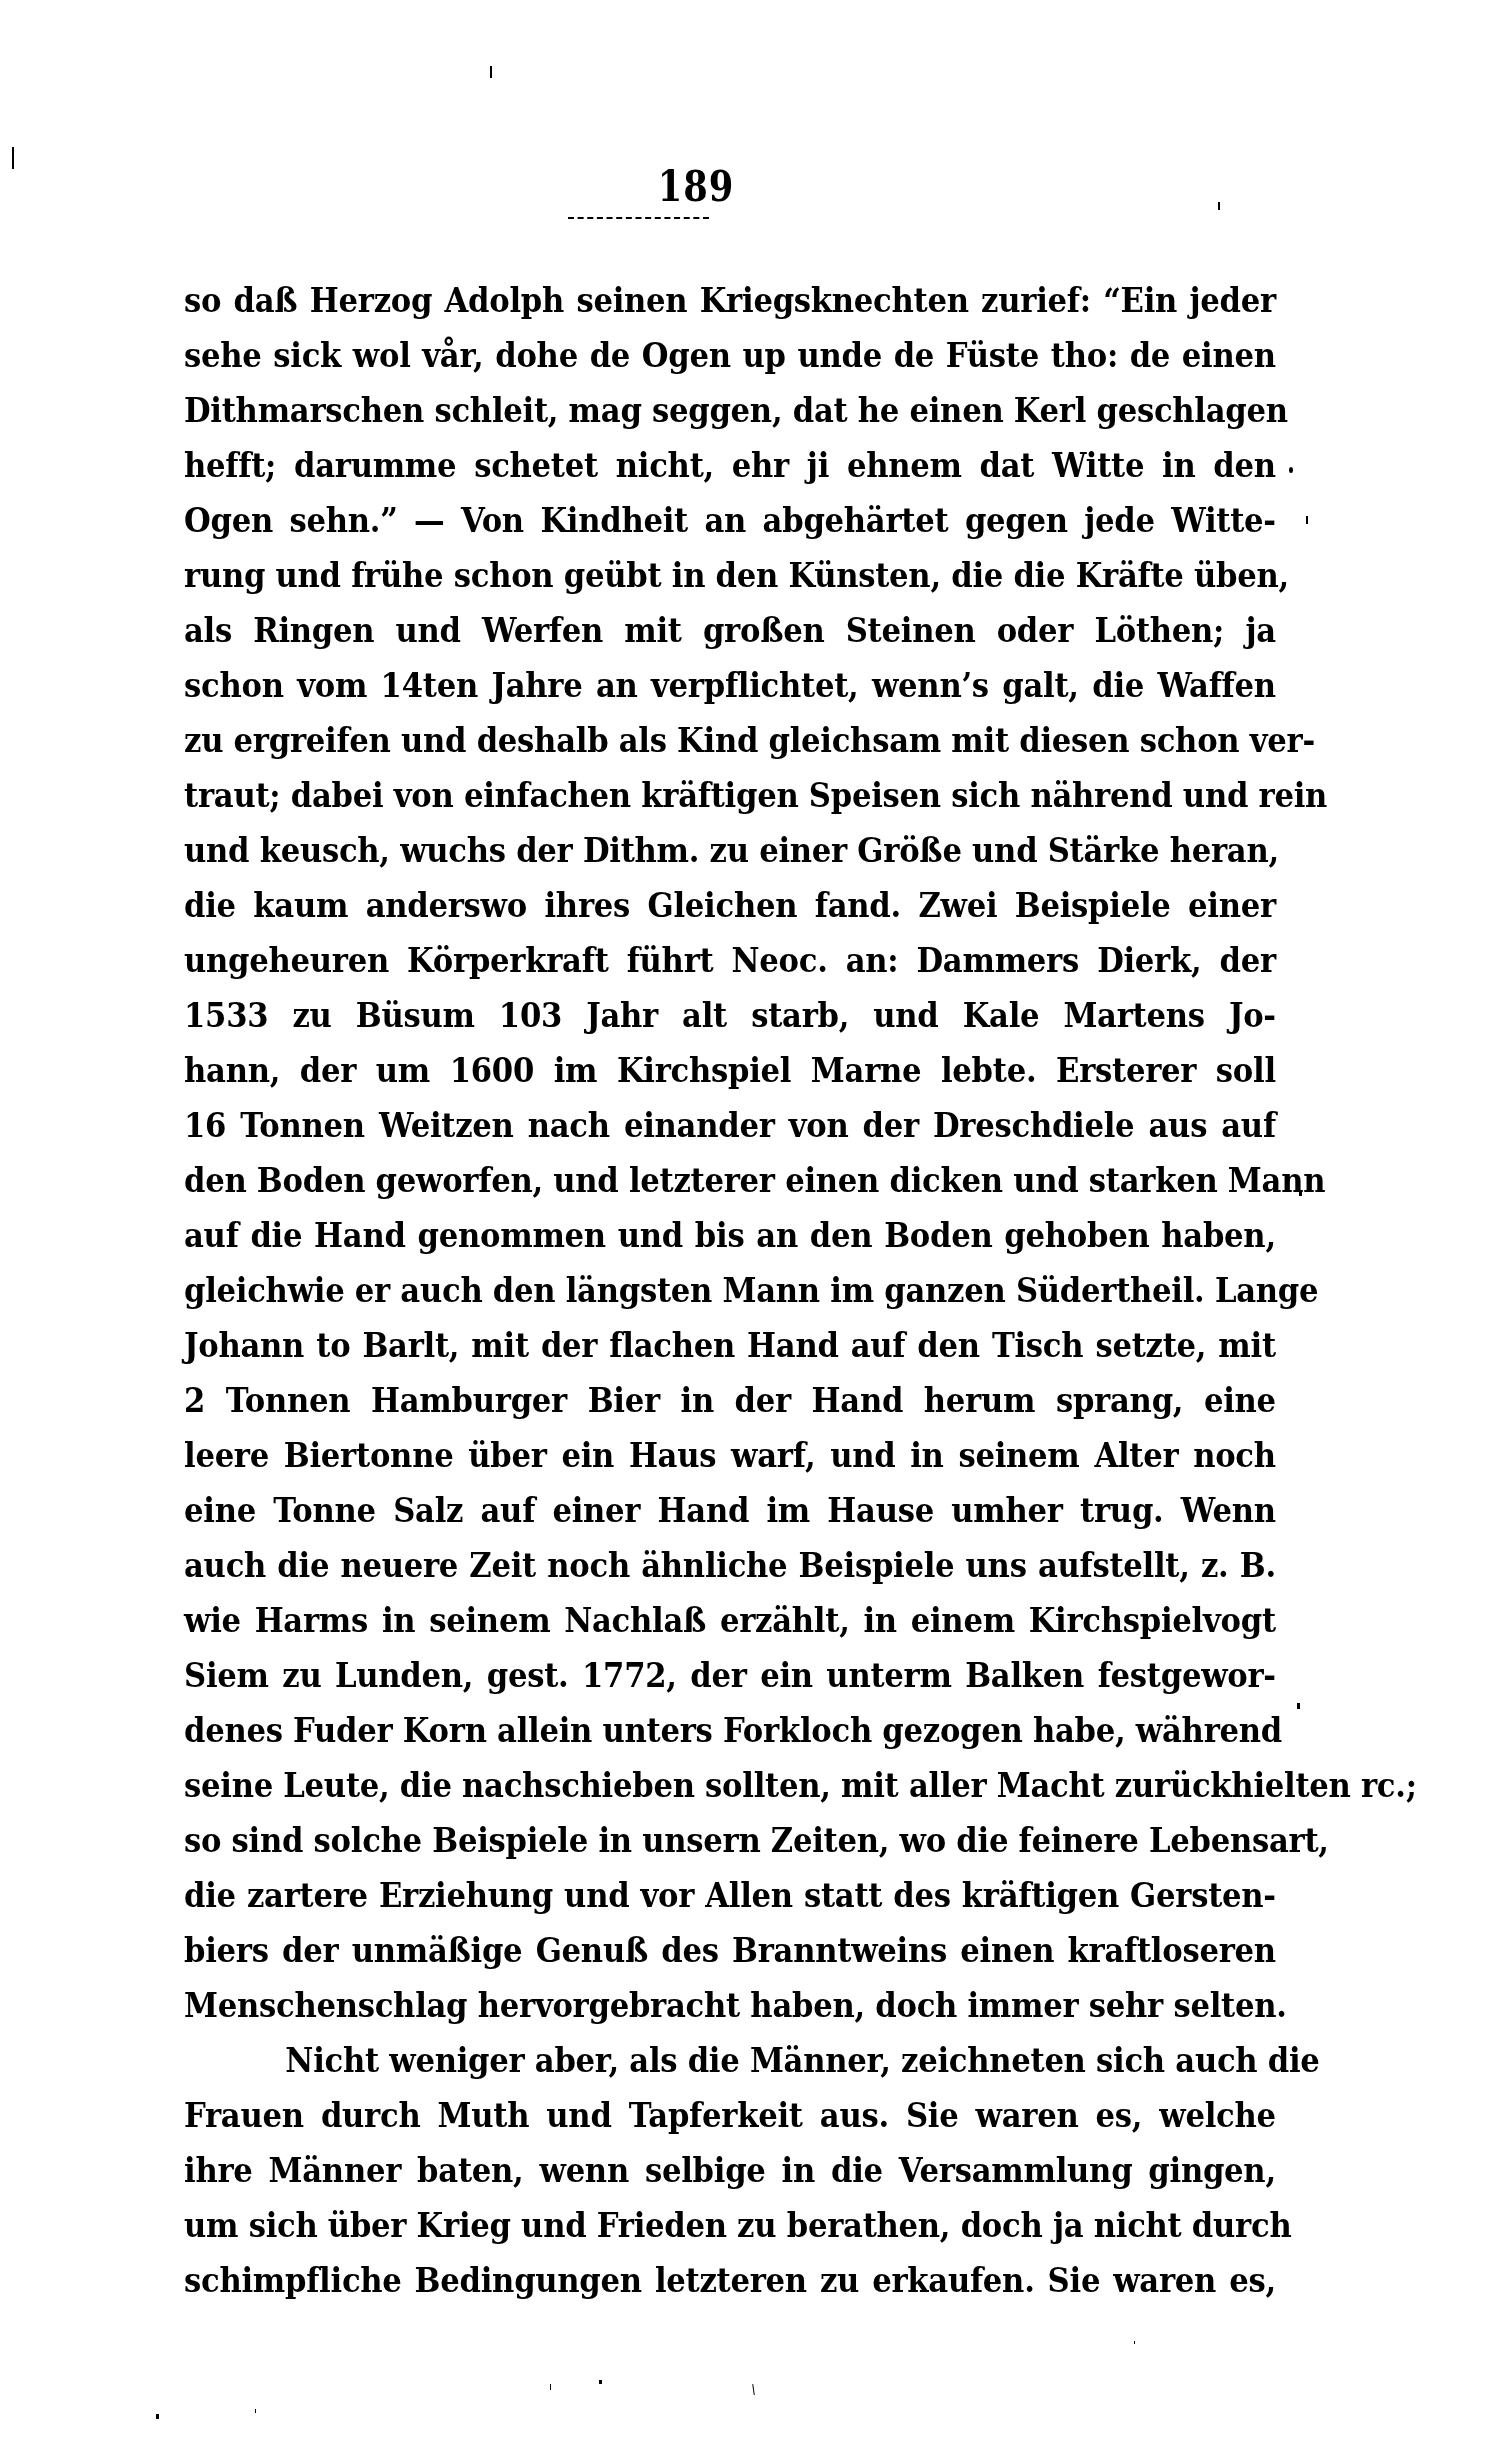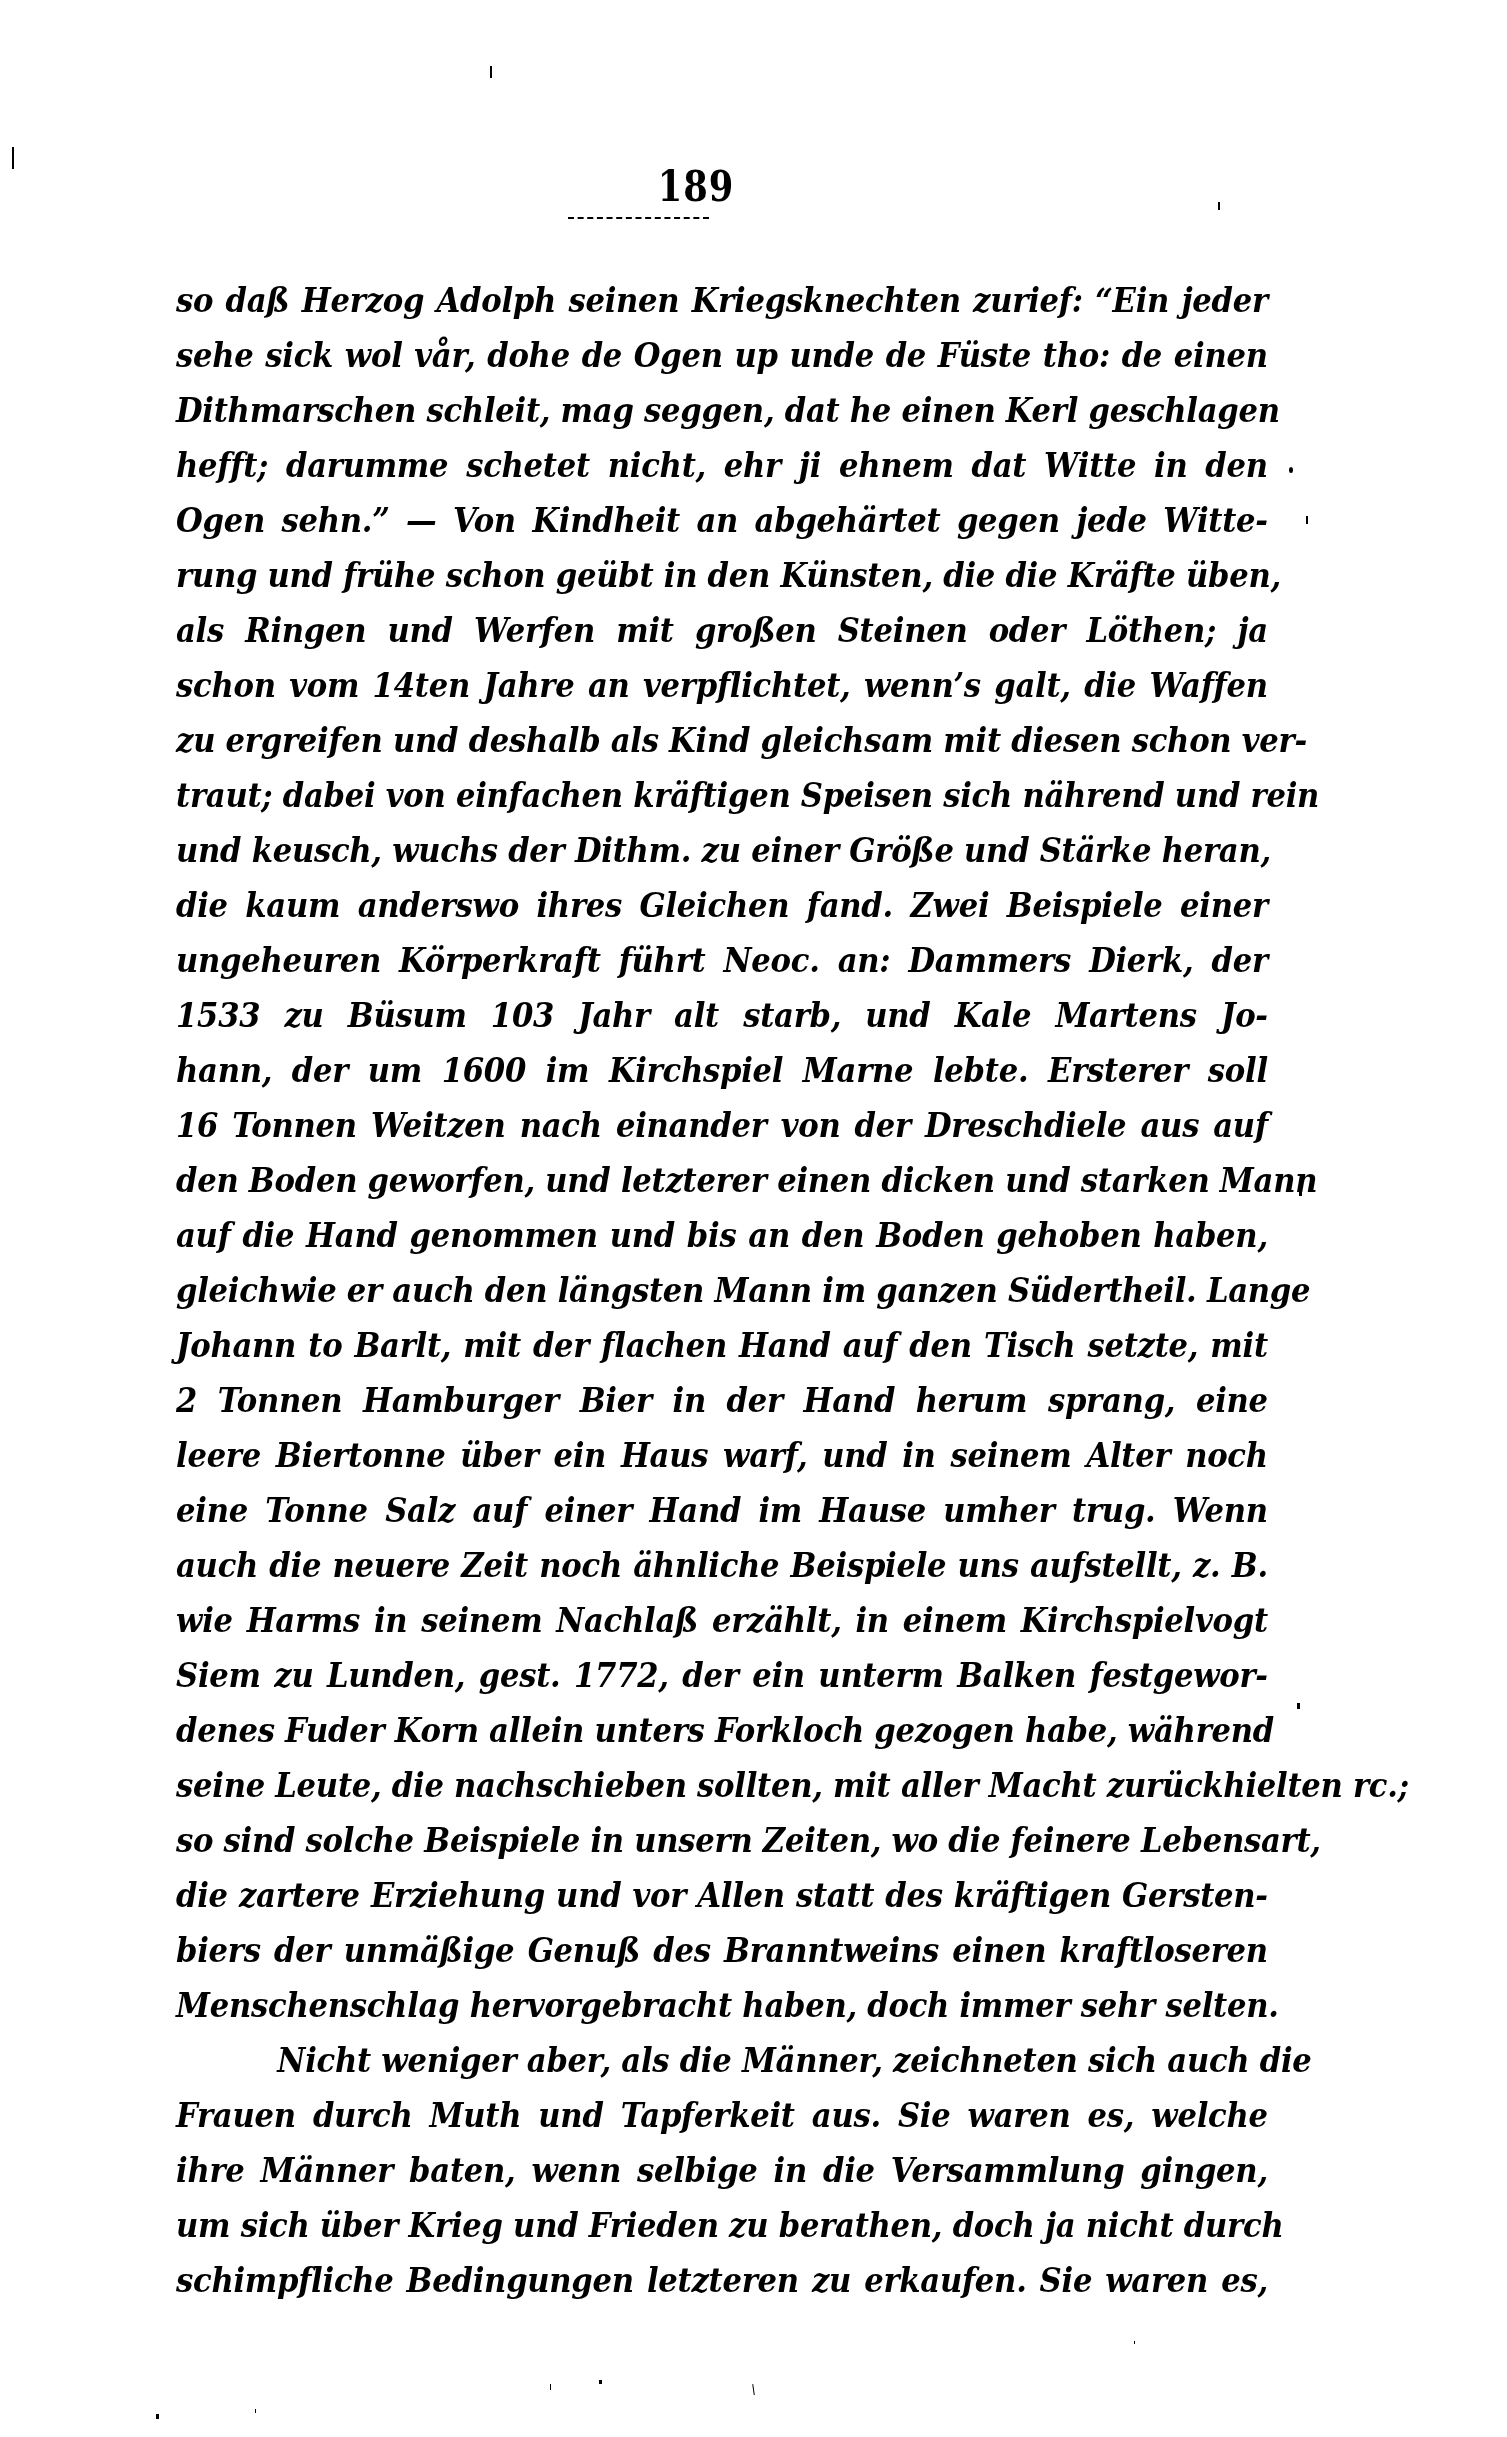--- a/index.html
+++ b/index.html
@@ -38,24 +38,23 @@
     .header-rule {
       position: absolute;
       left: 568px;
       top: 217px;
       width: 141px;
       height: 0;
       border-top: 2.2px dashed #000;
     }
     .text-block {
       position: absolute;
-      left: 176px;
+      left: 184px;
       top: 273px;
       width: 1092px;
-      font-style: italic;
     }
     .line {
       display: block;
       height: 55px;
       font-family: "DejaVu Serif", serif;
       font-weight: bold;
       font-size: 33px;
       line-height: 55px;
       white-space: nowrap;
       text-align: justify;

